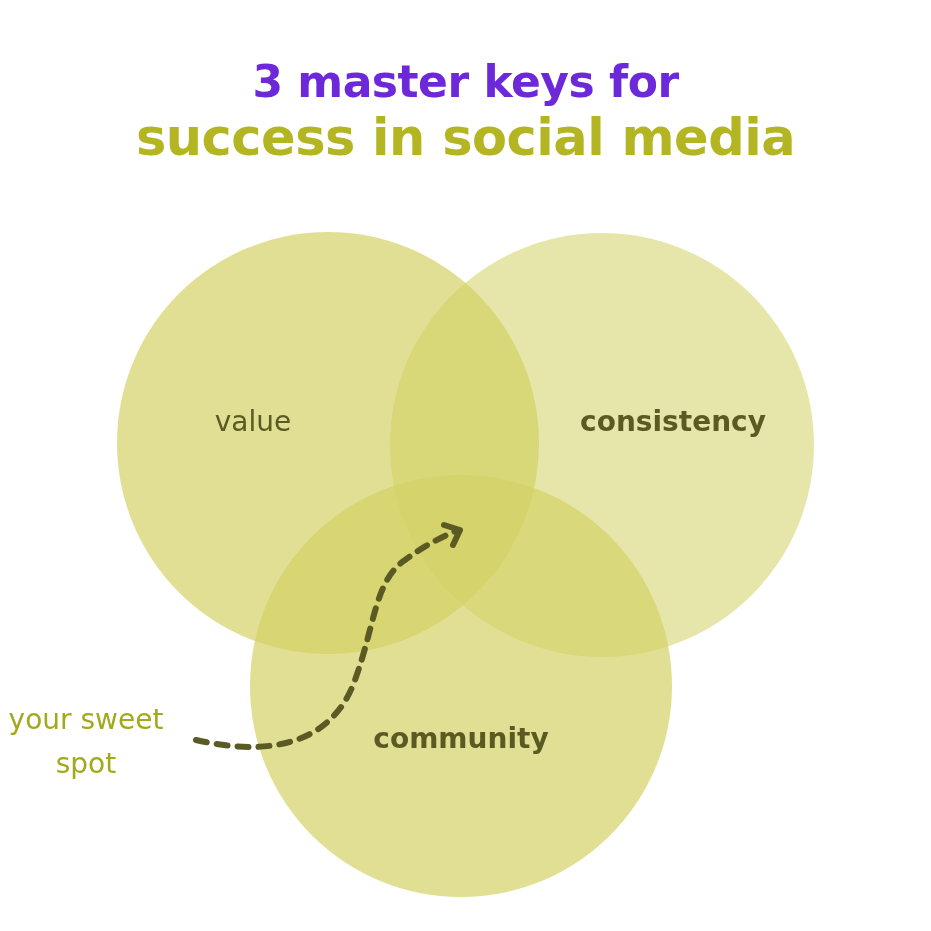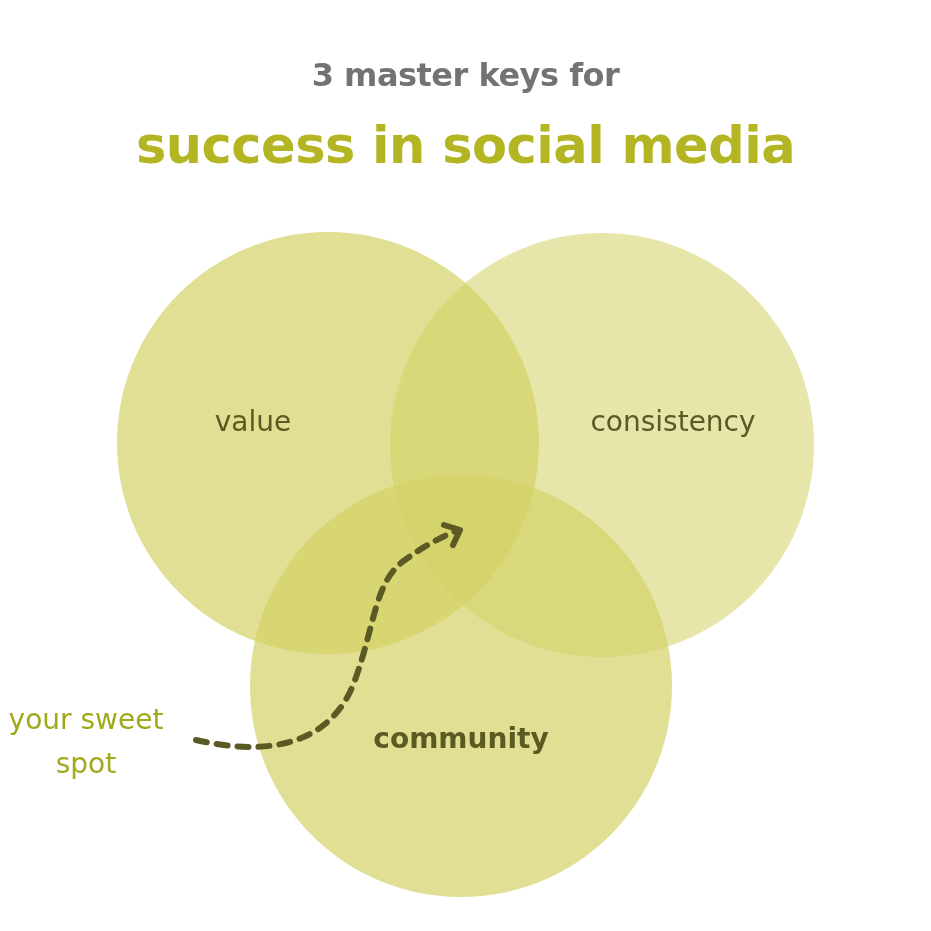--- a/index.html
+++ b/index.html
@@ -1,37 +1,37 @@
 <!DOCTYPE html>
 <html><head>
 <meta charset="utf-8">
 <style>
   html, body { margin:0; padding:0; background:#ffffff; }
   body { width:931px; height:931px; position:relative; overflow:hidden; font-family:"DejaVu Sans", sans-serif; }
   .title { position:absolute; left:0; width:931px; text-align:center; font-weight:bold; letter-spacing:-0.5px; }
-  .title-1 { top:56px; font-size:32px; color:#737373; }
-  .title-2 { top:116px; font-size:51px; color:#b3b622; }
+  .title-1 { top:56px; font-size:44px; color:#6d28d9; }
+  .title-2 { top:108px; font-size:51px; color:#b3b622; }
   svg.venn { position:absolute; left:0; top:0; }
   .label { position:absolute; font-size:28px; color:#5a5a22; white-space:nowrap; transform:translate(-50%,-50%); }
   .sweet { position:absolute; left:-4px; top:698px; width:180px; text-align:center; font-size:28px; line-height:44px; color:#a3a91d; }
 </style>
 </head>
 <body>
 
 <div class="title title-1">3 master keys for</div>
 <div class="title title-2">success in social media</div>
 
 <svg class="venn" width="931" height="931" viewBox="0 0 931 931">
   <circle cx="328" cy="443" r="211" fill="#d3d165" fill-opacity="0.7"></circle>
   <circle cx="602" cy="445" r="212" fill="#d3d165" fill-opacity="0.55"></circle>
   <circle cx="461" cy="686" r="211" fill="#d3d165" fill-opacity="0.7"></circle>
   <path d="M196 740 C 260 755, 330 750, 355 680 C 375 625, 375 580, 405 560 C 425 545, 440 538, 458 530" fill="none" stroke="#5b5a24" stroke-width="6" stroke-linecap="round" stroke-dasharray="11 10"></path>
   <path d="M444 525 L460 530 L453 545" fill="none" stroke="#5b5a24" stroke-width="6" stroke-linecap="round" stroke-linejoin="round"></path>
 </svg>
 
 <div class="label" style="left:253px; top:421px;">value</div>
-<div class="label" style="left:673px; top:421px;">consistency</div>
+<div class="label" style="left:673px; top:421px;font-weight:bold;">consistency</div>
 <div class="label" style="left:461px; top:738px;font-weight:bold;">community</div>
 
 <div class="sweet">
   <div>your sweet</div>
   <div>spot</div>
 </div>
 
 </body></html>

